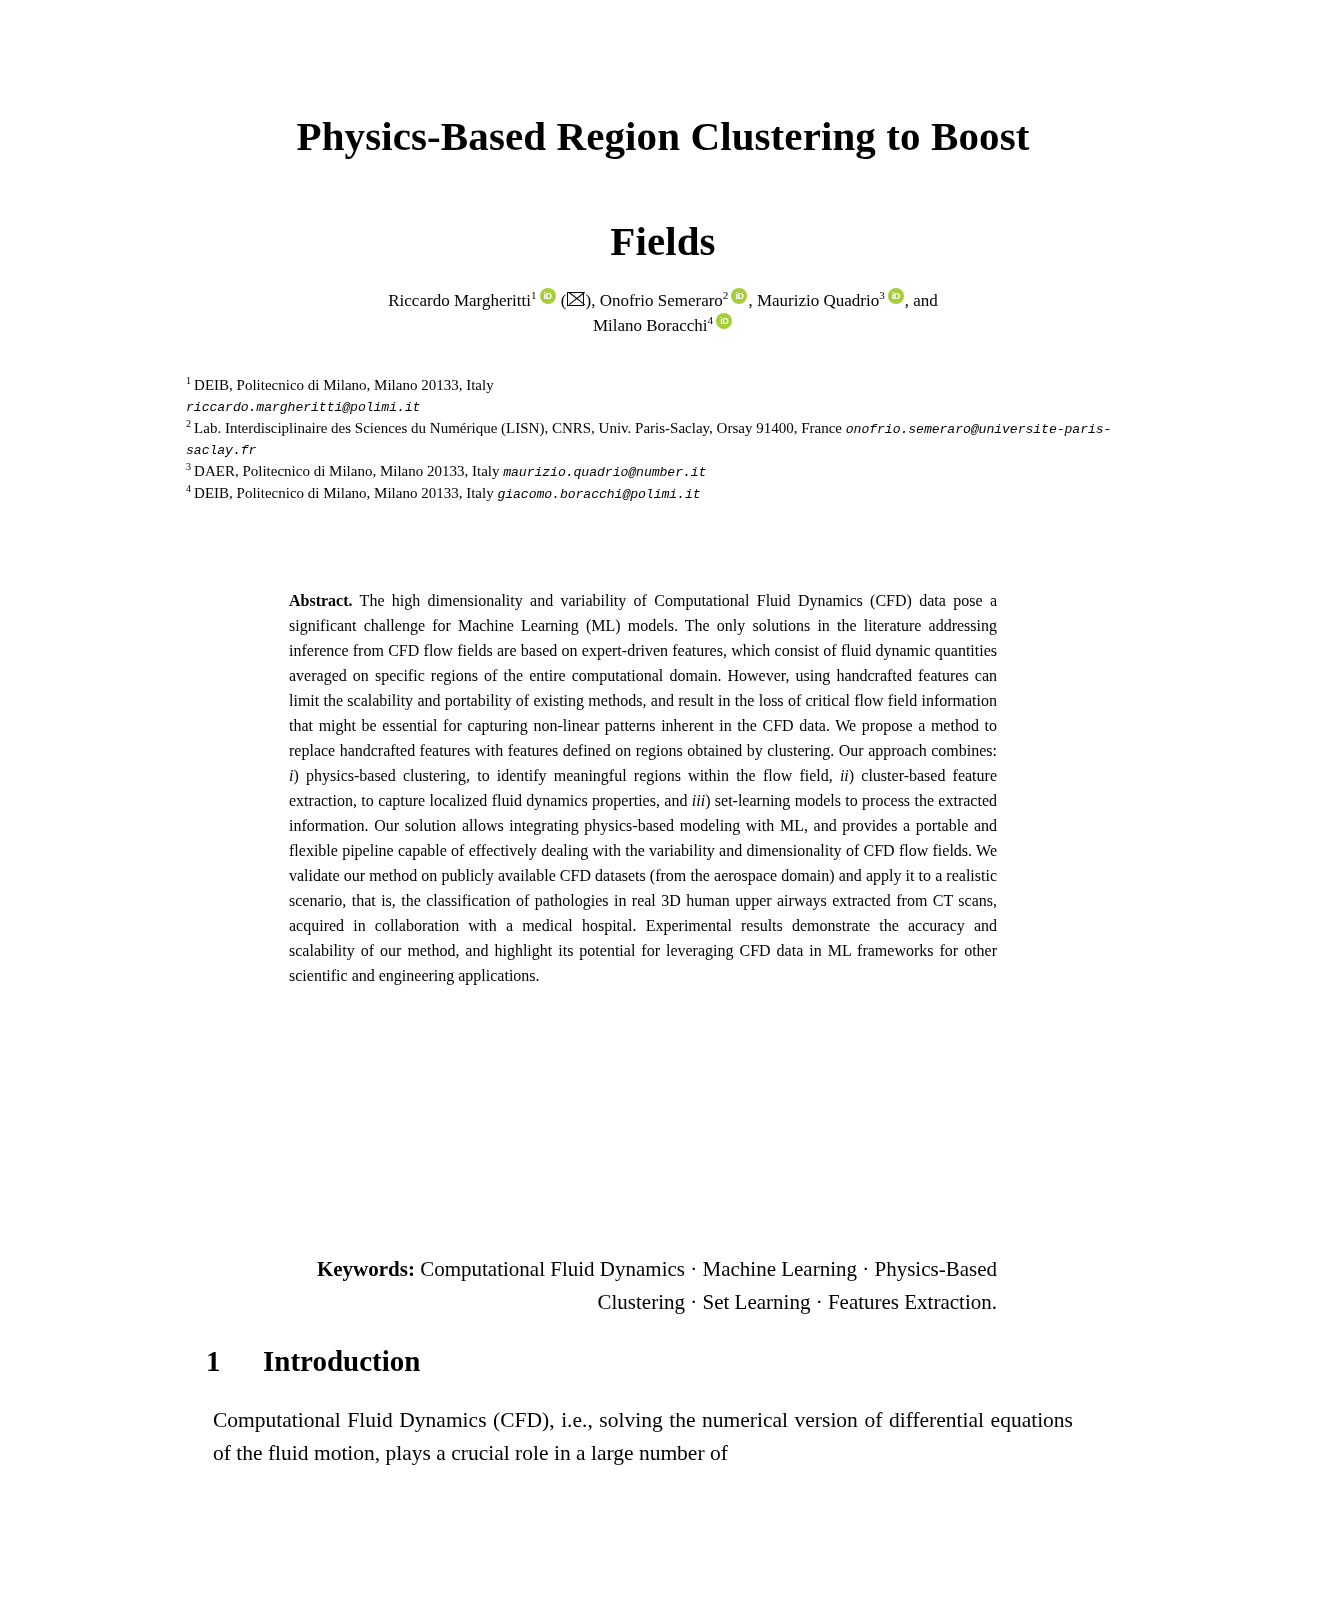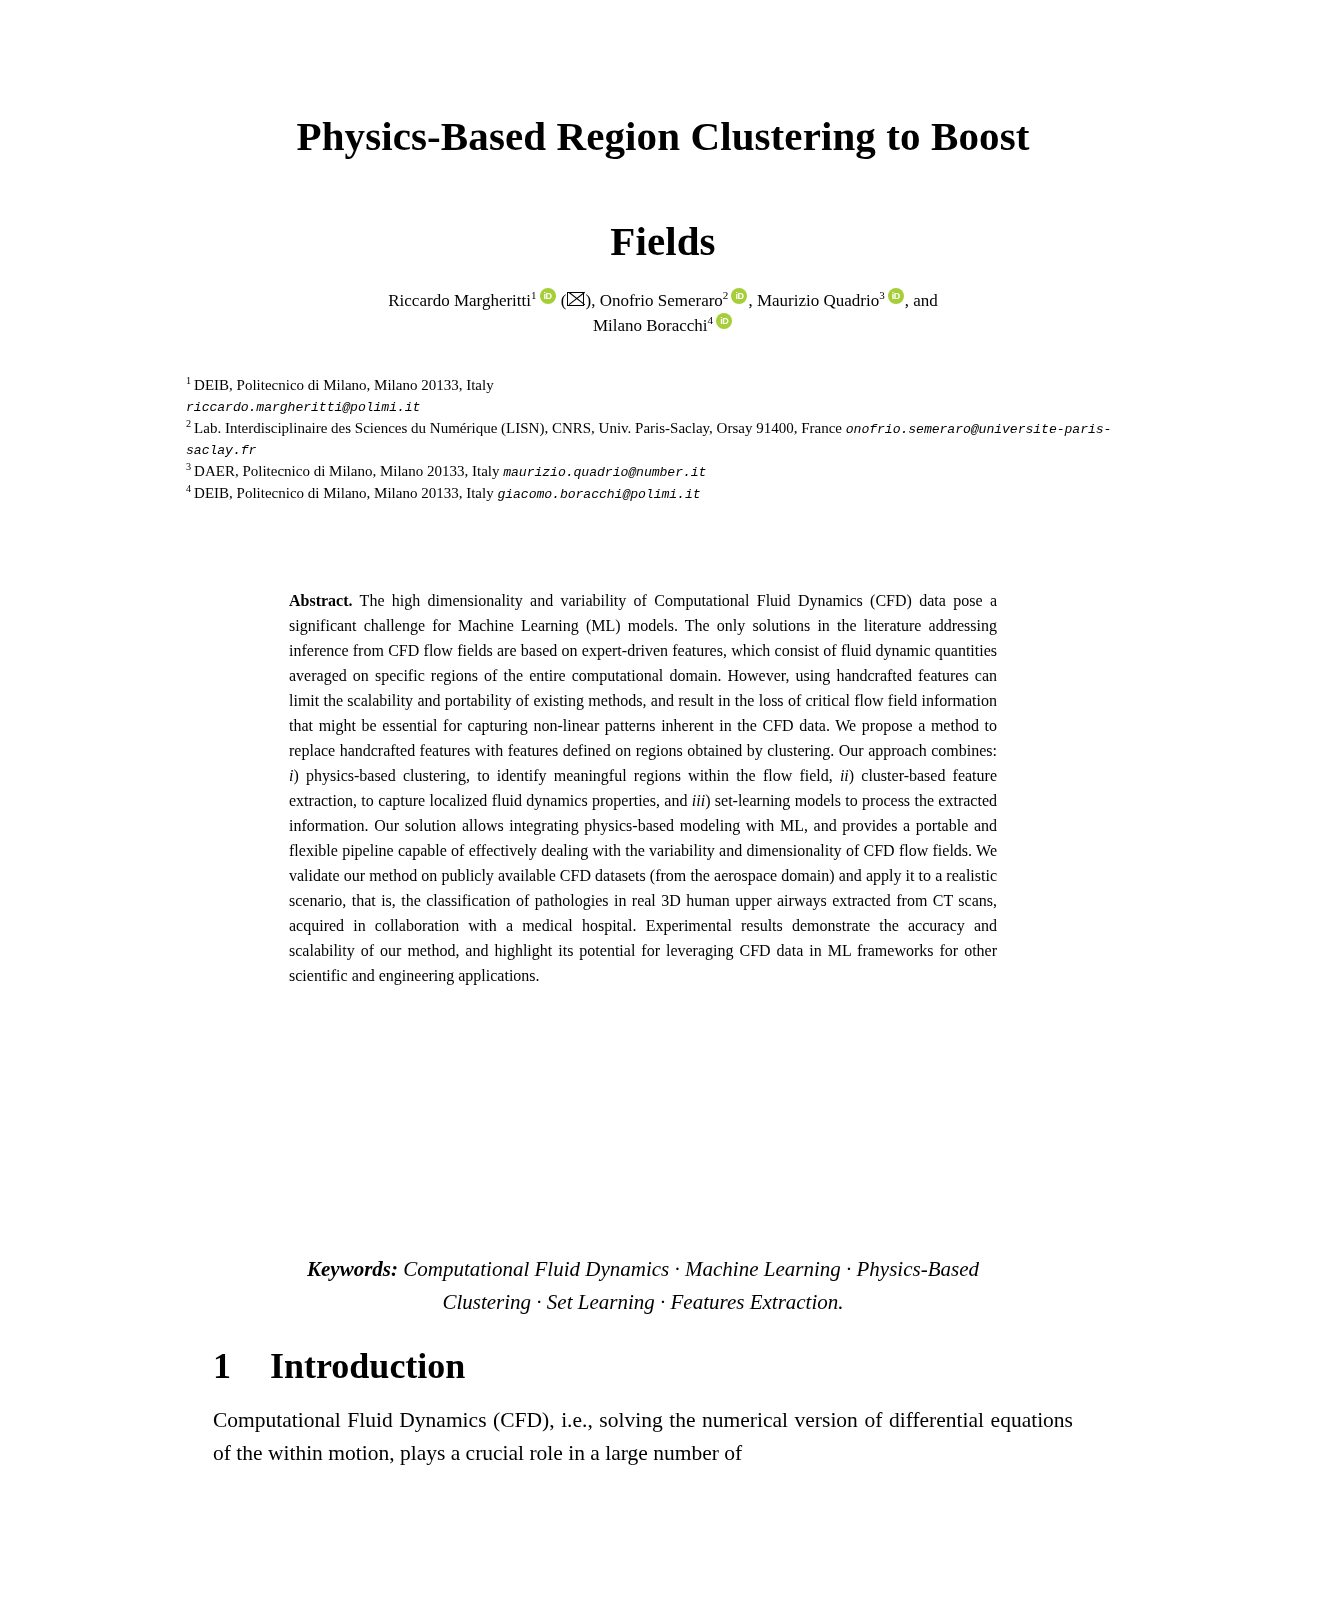--- a/index.html
+++ b/index.html
@@ -141,33 +141,32 @@
   .lead { font-weight: bold; }
   .it { font-style: italic; }
 
   .keywords-block {
     position: absolute;
     left: 289px;
     top: 1253px;
     width: 708px;
     font-size: 21px;
     line-height: 1.565;
-    text-align: center;
-    font-style: italic;
+    text-align: right;
   }
   .keywords-block p { margin: 0; }
   .kw-label { font-weight: bold; }
 
   
   .section-heading {
     position: absolute;
-    left: 213px;
+    left: 206px;
     top: 1345px;
     width: 860px;
-    font-size: 36px;
+    font-size: 29px;
     font-weight: bold;
   }
   .section-heading .num {
     display: inline-block;
     width: 57px;
   }
 
   .body-block {
     position: absolute;
     left: 213px;
@@ -223,16 +222,16 @@
 
   <div class="keywords-block">
     <p><span class="kw-label">Keywords:</span> <span>Computational Fluid Dynamics · Machine Learning · Physics-Based Clustering · Set Learning · Features Extraction.</span></p>
   </div>
 
   <div class="section-heading">
     <span class="num">1</span><span>Introduction</span>
   </div>
 
   <div class="body-block">
-    <p>Computational Fluid Dynamics (CFD), i.e., solving the numerical version of differential equations of the within motion, plays a crucial role in a large number of</p>
+    <p>Computational Fluid Dynamics (CFD), i.e., solving the numerical version of differential equations of the fluid motion, plays a crucial role in a large number of</p>
   </div>
 
 </div>
 
 </body></html>

